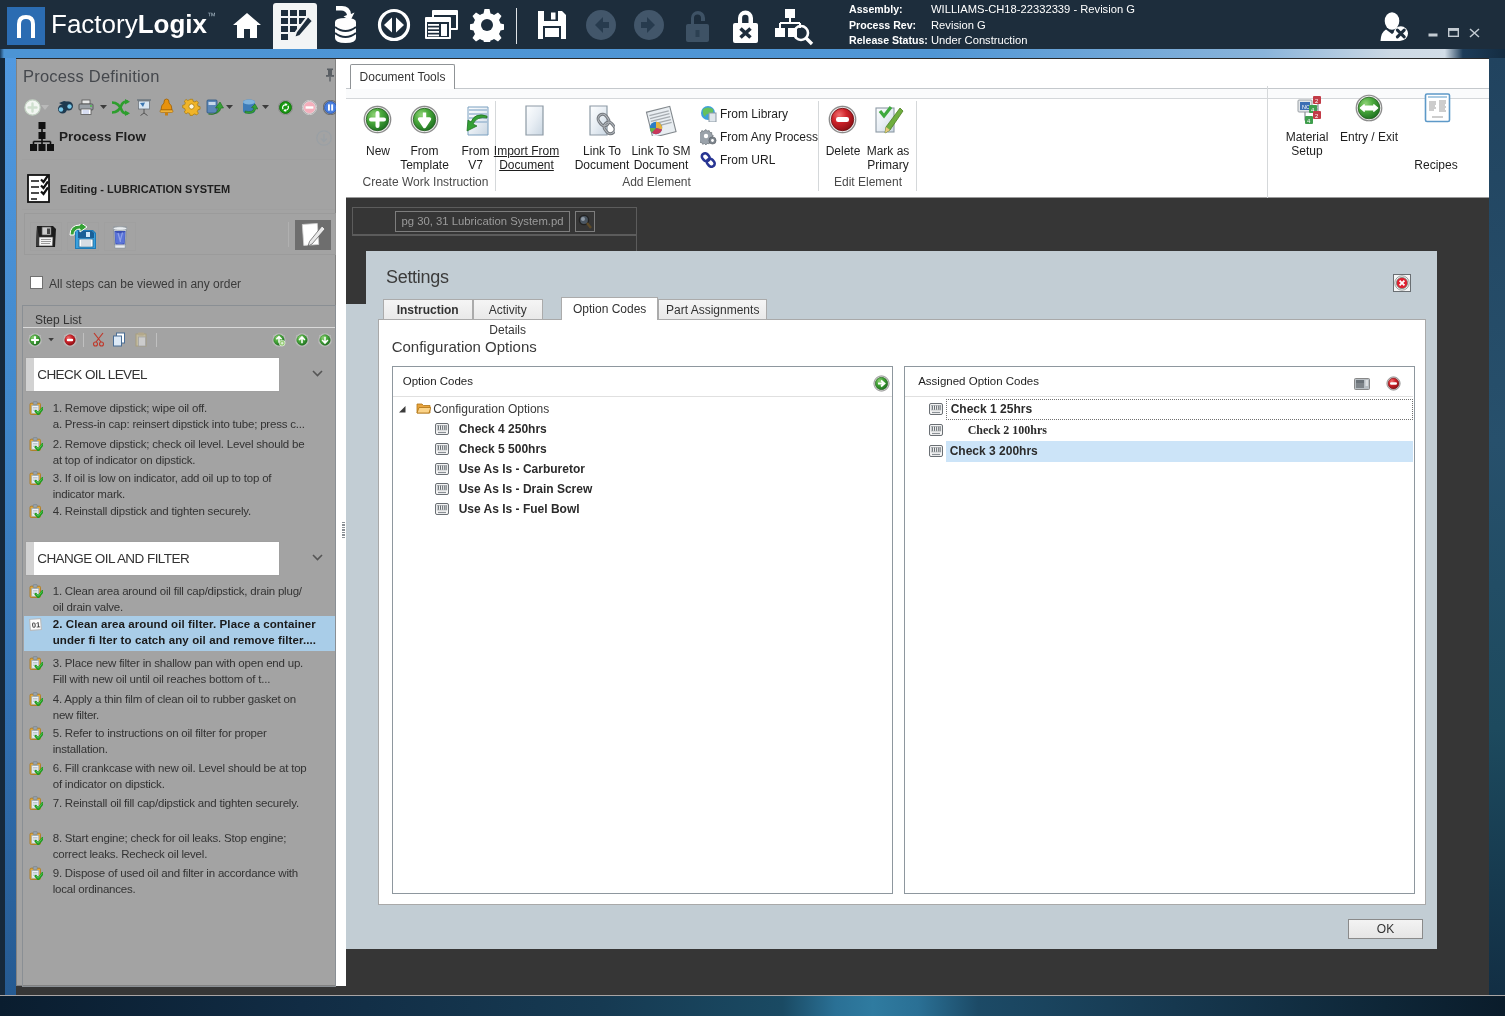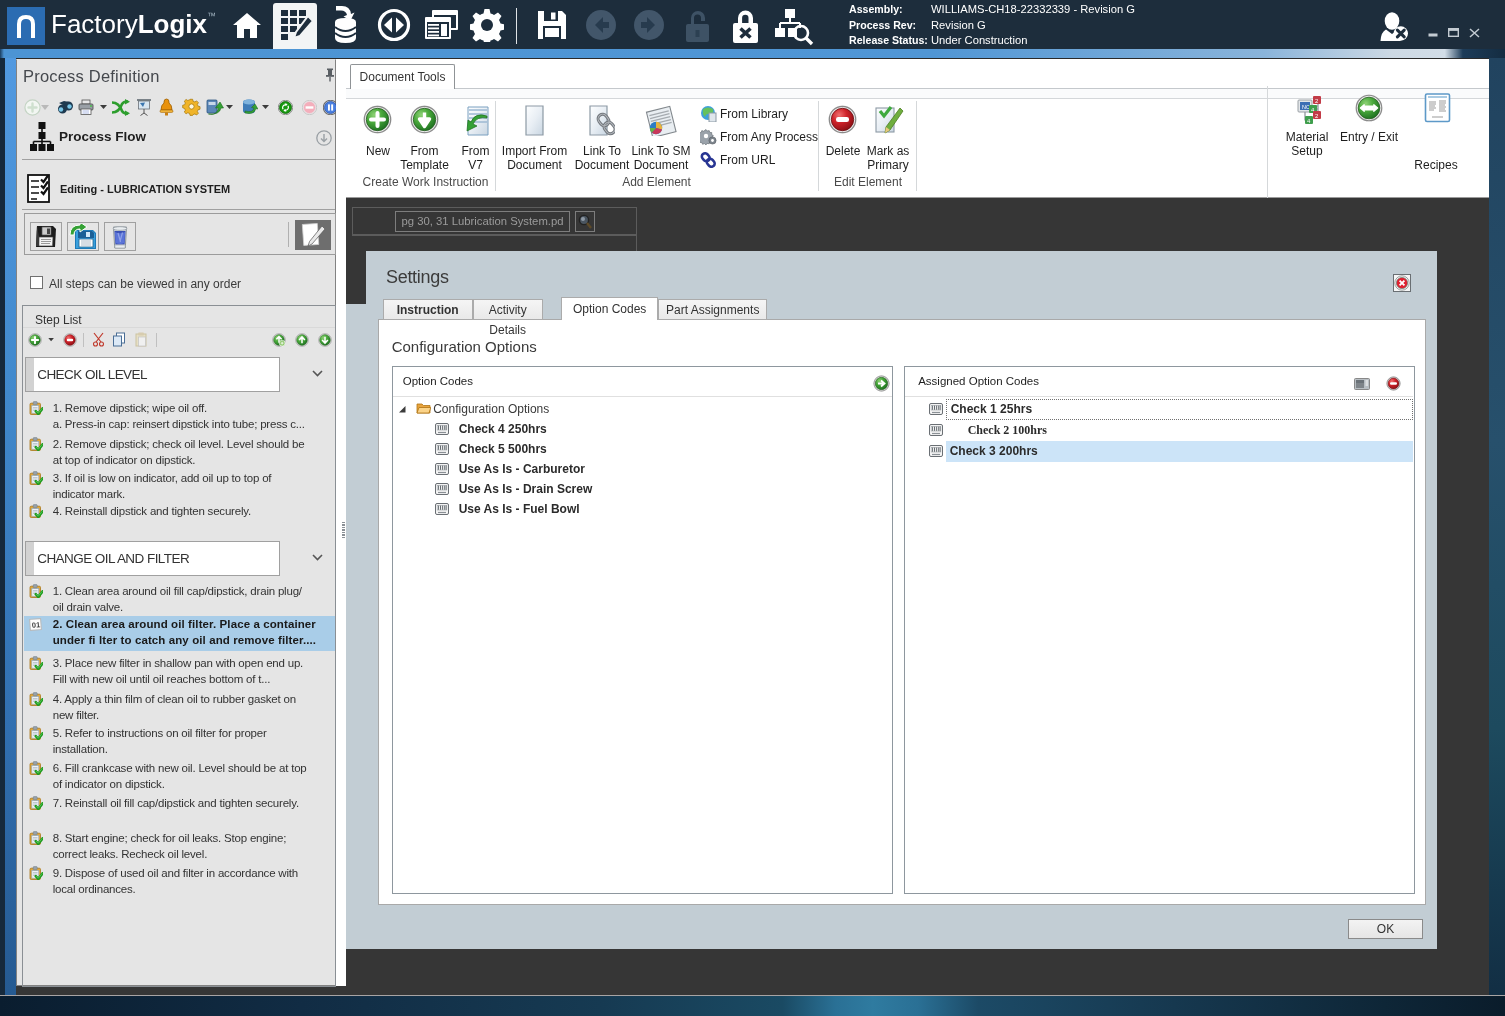--- a/index.html
+++ b/index.html
@@ -7,21 +7,21 @@
 .abs{position:absolute;}
 
 .topbar{left:0;top:0;width:1505px;height:49px;background:#1d2d3c;}
 .bluestrip{left:0;top:49px;width:1505px;height:9px;background:linear-gradient(90deg,#1b3d5e 0px,#4c94d4 4px,#5096d5 62%,#8ab4da 84%,#cdd9e4 92.5%,#d2dde7 96%,#1d3c59 97.2%,#142c41 100%);}
 .frameL{left:0;top:58px;width:16px;height:958px;background:linear-gradient(180deg,#5199e0 0,#4189cc 35%,#316fb0 70%,#24588f 100%);box-shadow:inset 5px 0 0 #16293c;}
 .frameR{left:1489px;top:58px;width:16px;height:958px;background:linear-gradient(180deg,#21435f 0,#27506c 40%,#1d4a5e 70%,#112c42 100%);}
 .frameB{left:0;top:995px;width:1505px;height:21px;background:linear-gradient(90deg,#0a1d2f 0,#112c44 20%,#163a52 40%,#1a4a63 52%,#2a7095 55.5%,#2f7ba0 58%,#2a7095 61%,#1c4a66 65%,#16384f 78%,#0e2637 92%,#0a1c2b 100%);border-top:1px solid #a8a4a4;}
 
 .main{left:16px;top:58px;width:1473px;height:937px;background:#363636;border-top:1px solid #2a2a2a;}
 
-.lpanel{left:0px;top:0px;width:320px;height:927px;background:#e5e5e5;border:1px solid #828282;border-top-color:transparent;}
+.lpanel{left:0px;top:0px;width:320px;height:927px;background:#a3a3a3;border:1px solid #828282;border-top-color:transparent;}
 .splitter{left:320px;top:0px;width:10px;height:927px;background:#fff;}
 
 .ribbon{left:330px;top:0px;width:1143px;height:139px;background:#fff;}
 
 .sliver{left:328.5px;top:245px;width:22px;height:645px;background:#c2cdd4;border-left:1px solid #8f959b;}
 .dialog{left:350px;top:192px;width:1071px;height:698px;background:#c2cdd4;}
 
 .logotxt{white-space:nowrap;color:#fff;}
 .lt1{font-size:26px;letter-spacing:0px;font-weight:400;}
 .lt2{font-size:26px;letter-spacing:0px;font-weight:700;}
@@ -241,21 +241,21 @@
         <path d="M5 1 H25 V29 H5 Z" fill="url(#pg)" stroke="#7aa0c0" stroke-width="1"></path>
         <path d="M6 4 H24 M6 8 H24 M6 12 H24 M6 16 H24" stroke="#9db9d2" stroke-width="1.4"></path>
         <path d="M24 12 Q14 10 10 18 L14 20 L4 25 L5 14 L8 16 Q12 6 24 10 Z" fill="#35a135" stroke="#1c6b1c" stroke-width="0.7"></path>
       </svg>
       <div class="abs rlbl" style="left:99px;top:85px;width:61px;">From<br>V7</div>
 
       <svg class="abs" style="left:179px;top:46px" width="19" height="31" viewBox="0 0 19 31">
           <path d="M1 1 H18 V30 H1 Z" fill="url(#pg)" stroke="#8d9aa5" stroke-width="1.2"></path>
           <path d="M1 1 L18 30" stroke="#ffffff" stroke-width="0"></path>
         </svg>
-      <div class="abs rlbl" style="left:152px;top:85px;width:73px;">Import From<br>Document</div>
+      <div class="abs rlbl" style="left:144px;top:85px;width:73px;text-decoration:underline;">Import From<br>Document</div>
 
       <svg class="abs" style="left:243px;top:46px" width="26" height="31" viewBox="0 0 26 31">
         <path d="M1 1 H18 V30 H1 Z" fill="url(#pg)" stroke="#8d9aa5" stroke-width="1.2"></path>
         <g fill="none" stroke="#72777d" stroke-width="3">
             <rect x="10" y="9" width="9" height="12" rx="4.5" transform="rotate(-38 14.5 15)"></rect>
             <rect x="16" y="17" width="9" height="12" rx="4.5" transform="rotate(-38 20.5 23)"></rect>
           </g>
           <g fill="none" stroke="#b6babf" stroke-width="1">
             <rect x="10" y="9" width="9" height="12" rx="4.5" transform="rotate(-38 14.5 15)"></rect>
             <rect x="16" y="17" width="9" height="12" rx="4.5" transform="rotate(-38 20.5 23)"></rect>

